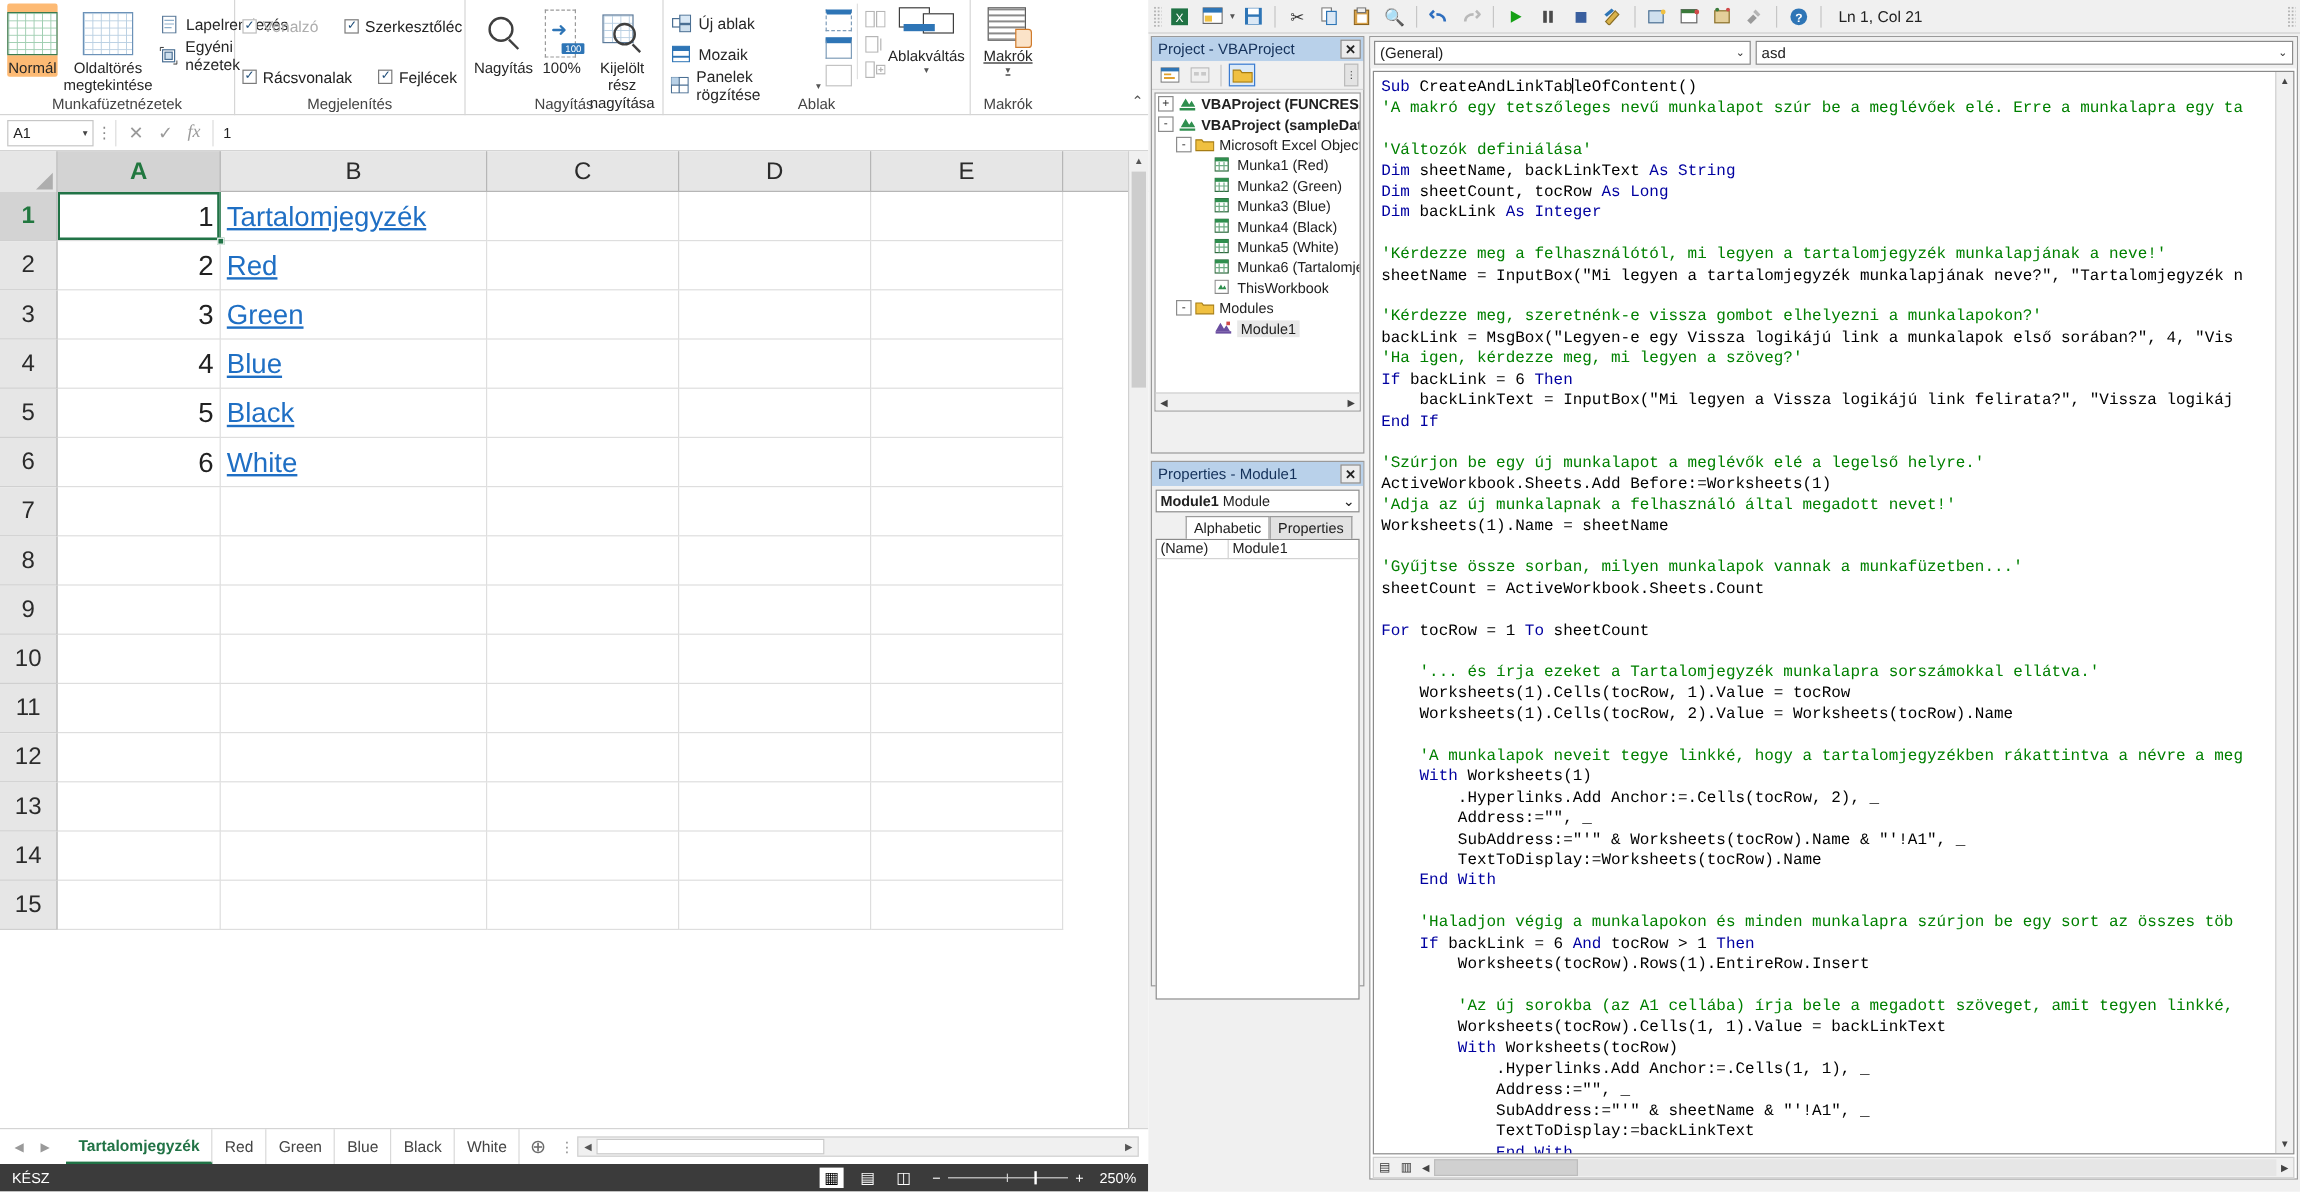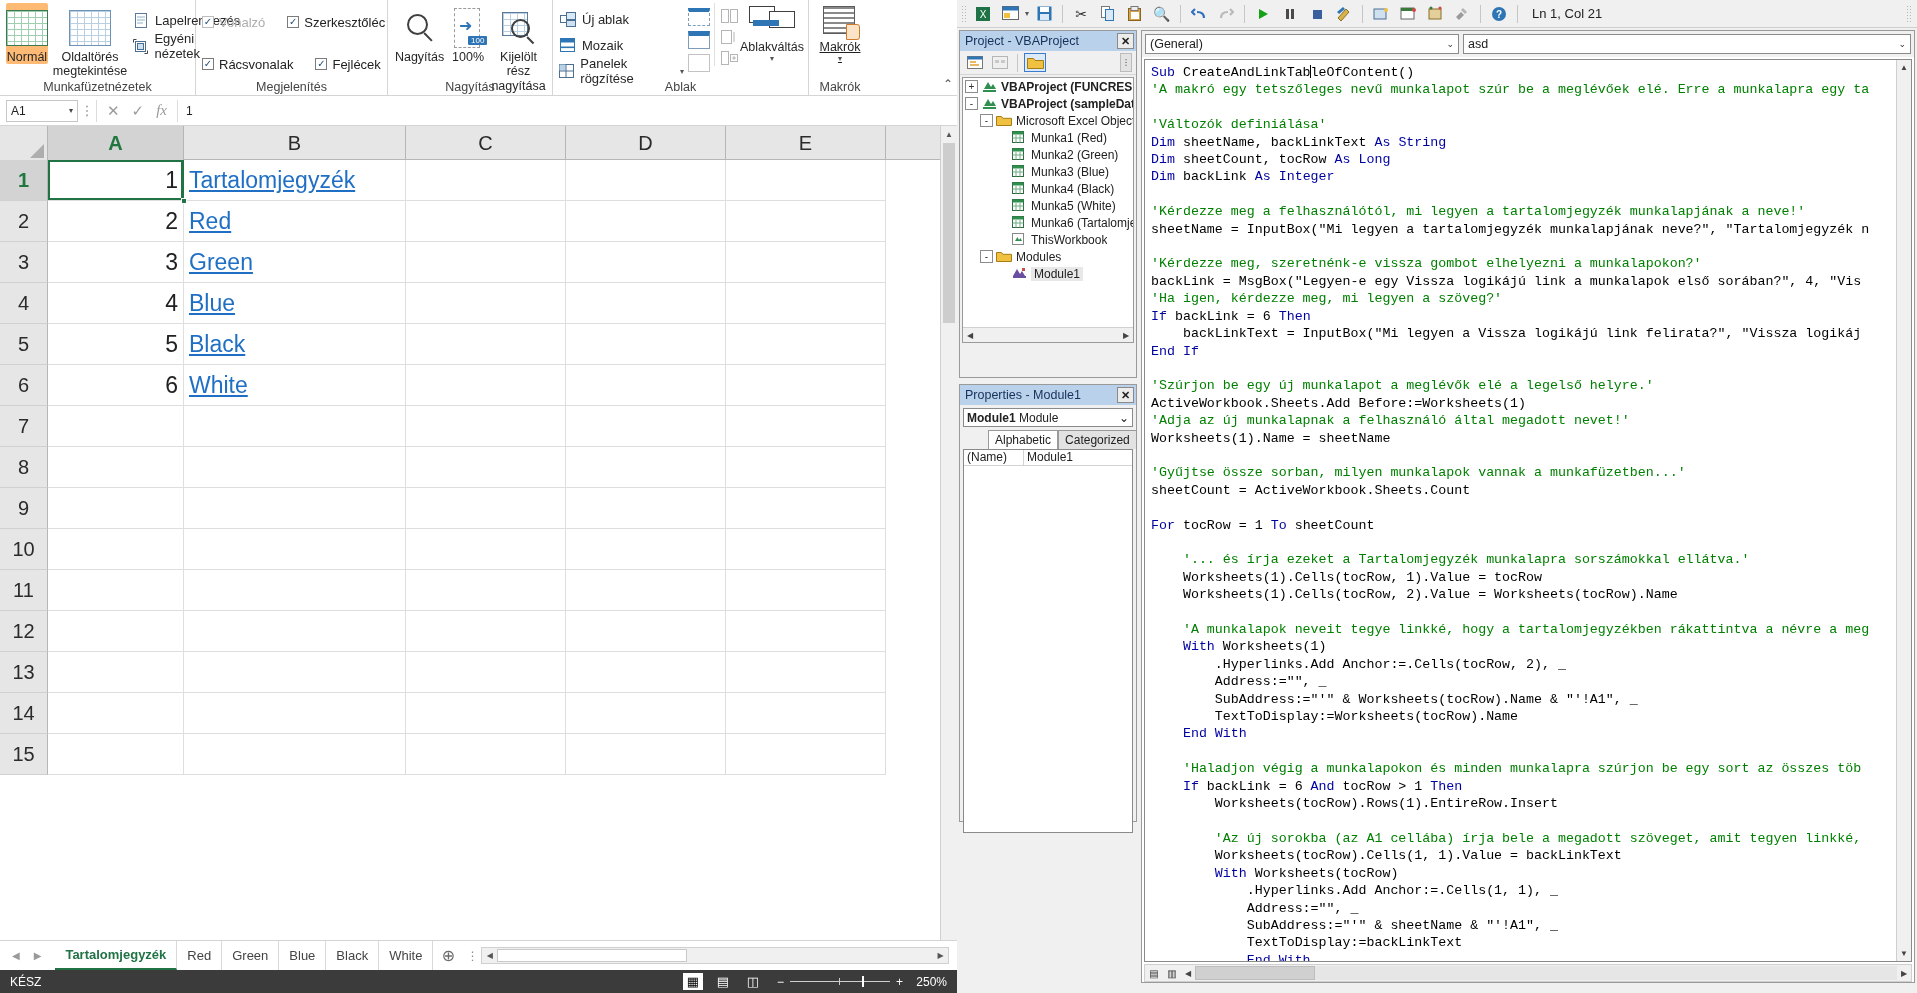--- a/index.html
+++ b/index.html
@@ -960,21 +960,21 @@
         <span class="t">Properties - Module1</span>
         <span class="panel-x">✕</span>
       </div>
       <div class="prop-combo">
         <span class="pc-t"><b>Module1</b>
         <span>Module</span></span>
         <span class="cc">⌄</span>
       </div>
       <div class="prop-tabs">
         <span class="ptab on">Alphabetic</span>
-        <span class="ptab">Categorized</span>
+        <span class="ptab">Properties</span>
       </div>
       <div class="prop-grid">
         <div class="prop-row">
           <span class="prop-k">(Name)</span>
           <span class="prop-v">Module1</span>
         </div>
       </div>
     </div>
 
     <div class="code-panel">

